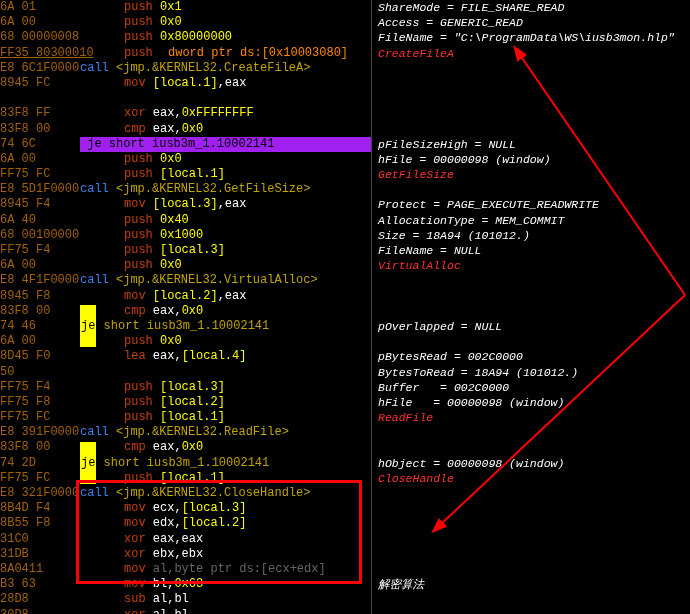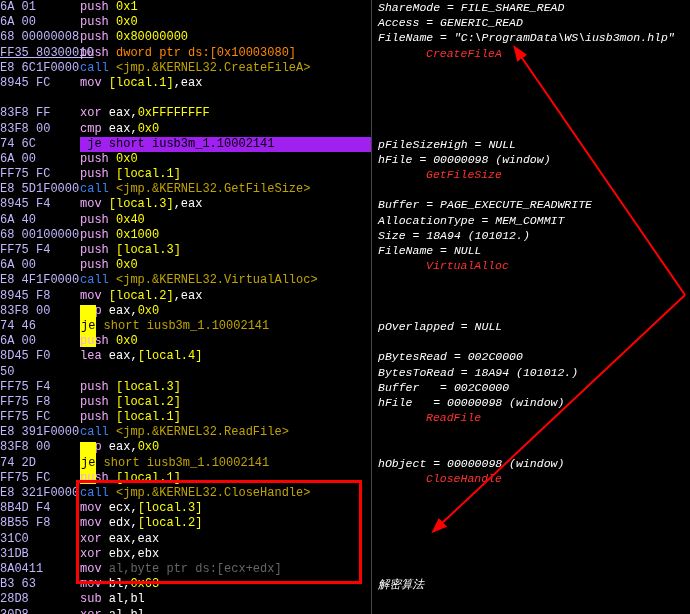--- a/index.html
+++ b/index.html
@@ -23,28 +23,28 @@
     flex: 1;
     overflow: hidden;
     padding-left: 6px;
   }
   .row {
     display: flex;
     white-space: pre;
     line-height: 15.2px;
     height: 15.2px;
   }
-  .addr { width: 80px; color: #c4b5fd; flex-shrink: 0; }
+  .addr { width: 80px; color: #a16207; flex-shrink: 0; }
   .opnd { flex: 1; }
-  .mn-blue { color: #f0abfc; }
+  .mn-blue { color: #c2410c; margin-left: 44px; }
   .mn-red { color: #3b82f6; }
   .c-yellow { color: #ffff00; }
-  .c-orange { color: #ff8800; }
+  .c-orange { color: #ff8800; margin-left: 8px; }
   .c-olive { color: #bfa400; }
-  .c-red { color: #ff3030; margin-left: 48px; }
+  .c-red { color: #ff3030; }
   .c-white { color: #fff; }
   .c-gray { color: #666; }
   .hl-purple { background: #a020f0; color: #000; display: inline-block; width: 100%; }
   .hl-yellow { background: #ffff00; color: #000; padding: 14px 1px; }
   .right-row { line-height: 15.2px; height: 15.2px; white-space: pre; font-size: 11.5px; font-style: italic; }
   .red-box {
     position: absolute;
     left: 76px;
     top: 480px;
     width: 286px;
@@ -113,21 +113,21 @@
       <div class="right-row c-red">CreateFileA</div>
       <div class="right-row ">&nbsp;</div>
       <div class="right-row ">&nbsp;</div>
       <div class="right-row ">&nbsp;</div>
       <div class="right-row ">&nbsp;</div>
       <div class="right-row ">&nbsp;</div>
       <div class="right-row c-white">pFileSizeHigh = NULL</div>
       <div class="right-row c-white">hFile = 00000098 (window)</div>
       <div class="right-row c-red">GetFileSize</div>
       <div class="right-row ">&nbsp;</div>
-      <div class="right-row c-white">Buffer = PAGE_EXECUTE_READWRITE</div>
+      <div class="right-row c-white">Protect = PAGE_EXECUTE_READWRITE</div>
       <div class="right-row c-white">AllocationType = MEM_COMMIT</div>
       <div class="right-row c-white">Size = 18A94 (101012.)</div>
       <div class="right-row c-white">FileName = NULL</div>
       <div class="right-row c-red">VirtualAlloc</div>
       <div class="right-row ">&nbsp;</div>
       <div class="right-row ">&nbsp;</div>
       <div class="right-row ">&nbsp;</div>
       <div class="right-row c-white">pOverlapped = NULL</div>
       <div class="right-row ">&nbsp;</div>
       <div class="right-row c-white">pBytesRead = 002C0000</div>

